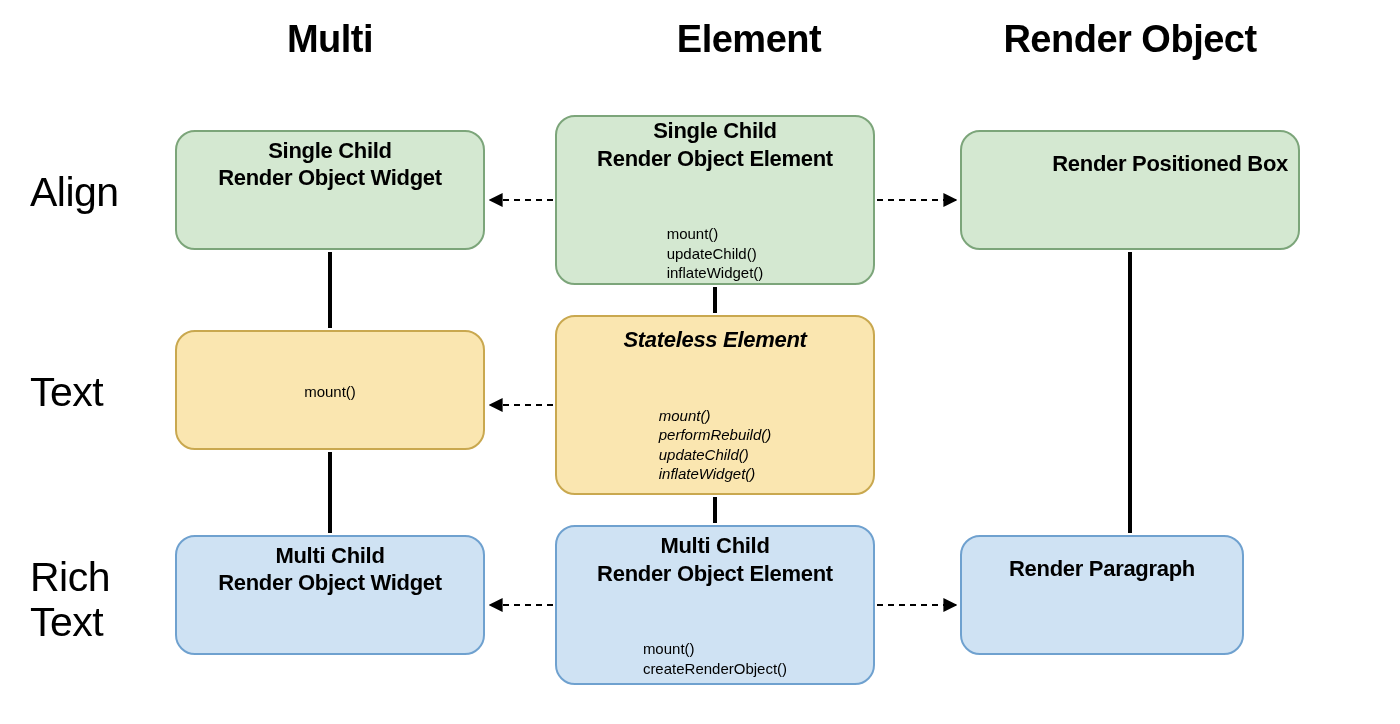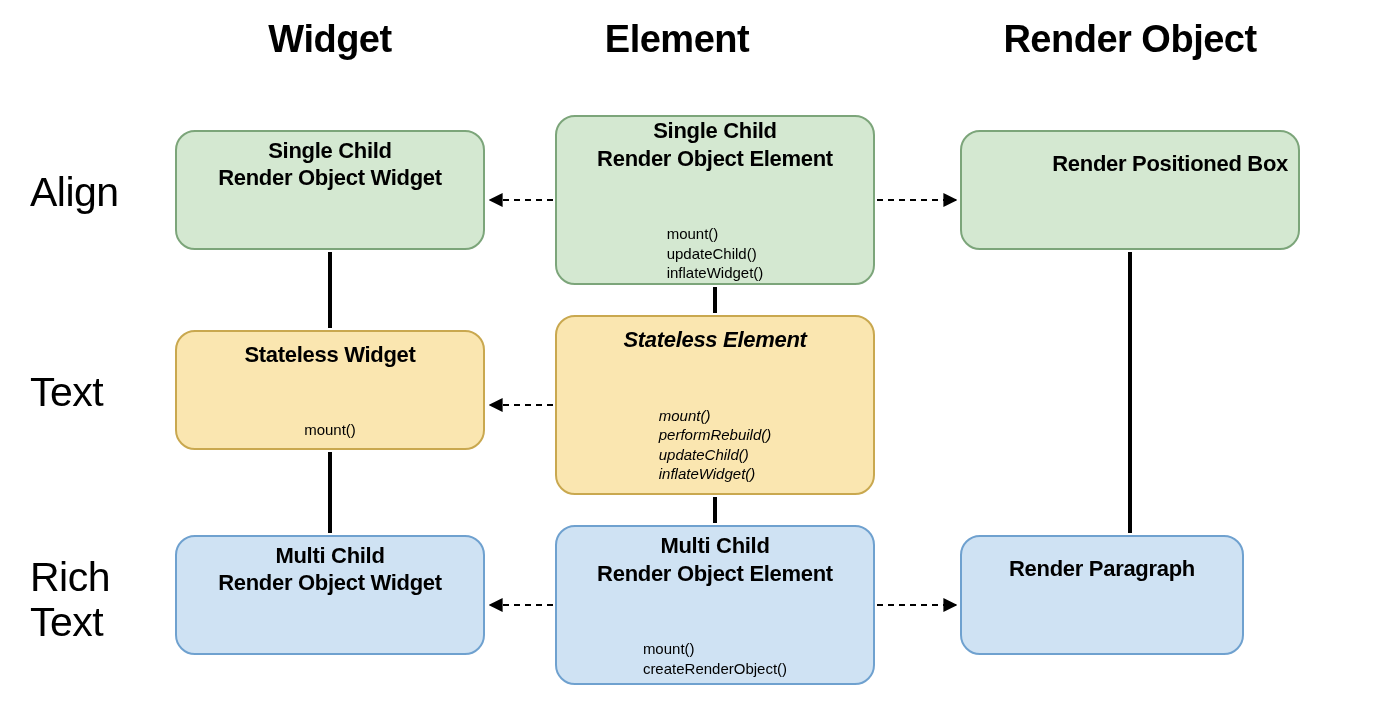--- a/index.html
+++ b/index.html
@@ -70,22 +70,22 @@
     width: 1400px;
     height: 724px;
     pointer-events: none;
   }
 </style>
 </head>
 <body>
 
 <div class="stage">
 
-  <div class="col-header" style="left:330px; top:18px;">Widget</div>
-  <div class="col-header" style="left:677px; top:18px;">Element</div>
+  <div class="col-header" style="left:330px; top:18px;">Multi</div>
+  <div class="col-header" style="left:749px; top:18px;">Element</div>
   <div class="col-header" style="left:1130px; top:18px;">Render Object</div>
 
   <div class="row-label" style="left:30px; top:170px;">Align</div>
   <div class="row-label" style="left:30px; top:370px;">Text</div>
   <div class="row-label" style="left:30px; top:555px;">Rich
 Text</div>
 
   <div class="box green" style="left:175px; top:130px; width:310px; height:120px;">
     <div class="title">Single Child
 Render Object Widget</div>
@@ -97,21 +97,20 @@
     <div class="methods">mount()
 updateChild()
 inflateWidget()</div>
   </div>
   <div class="box green" style="left:960px; top:130px; width:340px; height:120px;align-items:flex-end;">
     <div class="title">Render Positioned Box</div>
     <div class="methods"></div>
   </div>
 
   <div class="box yellow" style="left:175px; top:330px; width:310px; height:120px;">
-    <div class="title">Stateless Widget</div>
     <div class="methods">mount()</div>
   </div>
   <div class="box yellow" style="left:555px; top:315px; width:320px; height:180px;font-style:italic;">
     <div class="title">Stateless Element</div>
     <div class="methods">mount()
 performRebuild()
 updateChild()
 inflateWidget()</div>
   </div>
 

